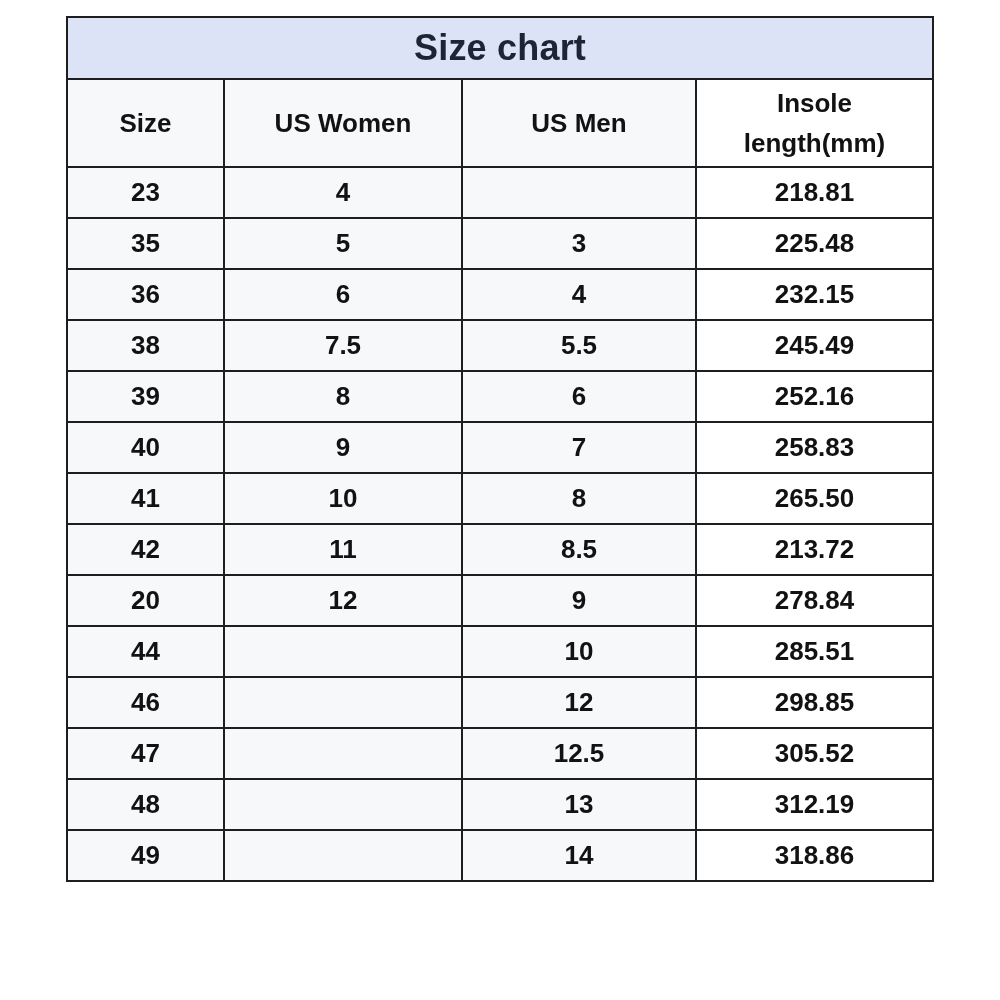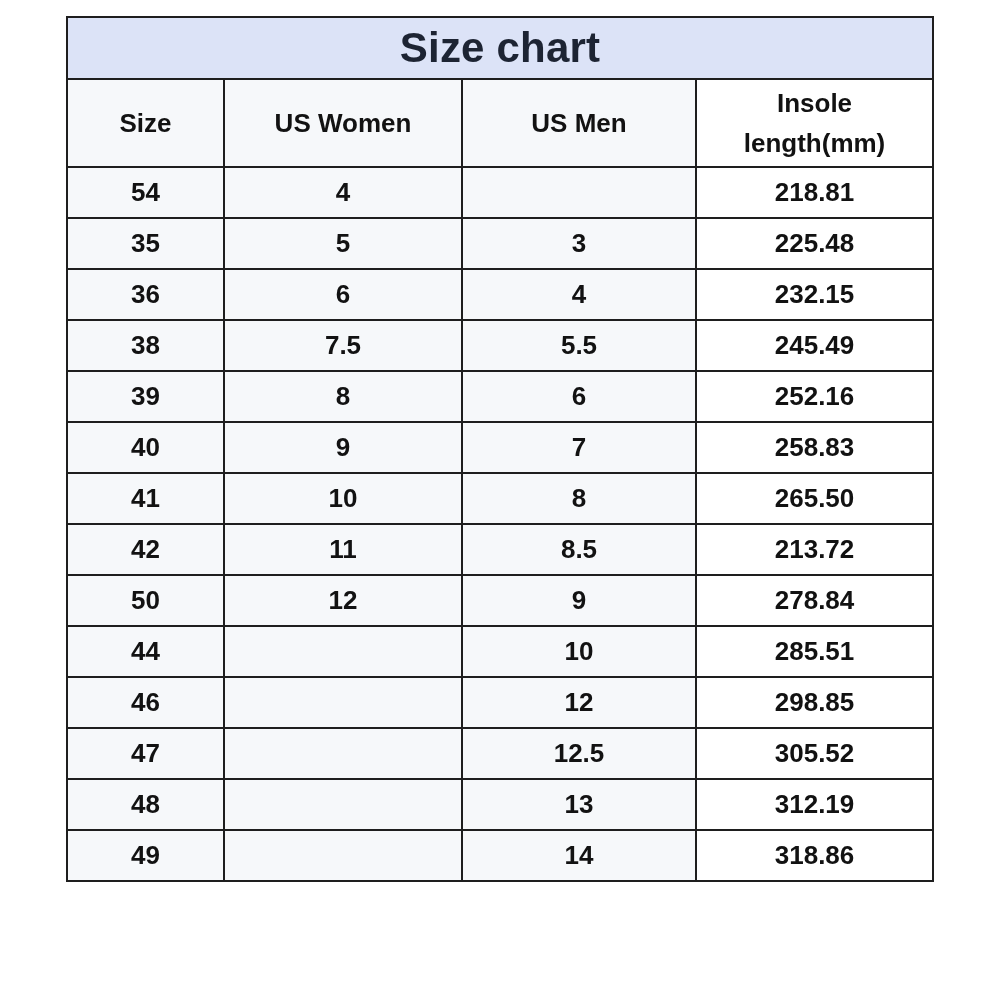--- a/index.html
+++ b/index.html
@@ -29,21 +29,21 @@
     border: 2px solid var(--border);
     text-align: center;
     vertical-align: middle;
     color: var(--text);
     font-weight: 700;
   }
   tr.title-row th {
     height: 62px;
     background: var(--header-bg);
     color: var(--title-color);
-    font-size: 42px;
+    font-size: 36px;
     letter-spacing: 0.2px;
   }
   tr.header-row th {
     height: 88px;
     font-size: 26px;
     background: var(--cell-bg);
   }
   tr.header-row th:last-child { background: var(--insole-bg); margin-top: 23px; }
   tr.header-row th:last-child span {
     display: inline-block;
@@ -74,21 +74,21 @@
       </tr>
       <tr class="header-row">
           <th><span>Size</span></th>
           <th><span>US Women</span></th>
           <th><span>US Men</span></th>
           <th><span>Insole length(mm)</span></th>
         </tr>
     </thead>
     <tbody>
         <tr>
-          <td>54</td>
+          <td>23</td>
           <td>4</td>
           <td></td>
           <td>218.81</td>
         </tr>
         <tr>
           <td>35</td>
           <td>5</td>
           <td>3</td>
           <td>225.48</td>
         </tr>
@@ -122,21 +122,21 @@
           <td>8</td>
           <td>265.50</td>
         </tr>
         <tr>
           <td>42</td>
           <td>11</td>
           <td>8.5</td>
           <td>213.72</td>
         </tr>
         <tr>
-          <td>50</td>
+          <td>20</td>
           <td>12</td>
           <td>9</td>
           <td>278.84</td>
         </tr>
         <tr>
           <td>44</td>
           <td></td>
           <td>10</td>
           <td>285.51</td>
         </tr>

